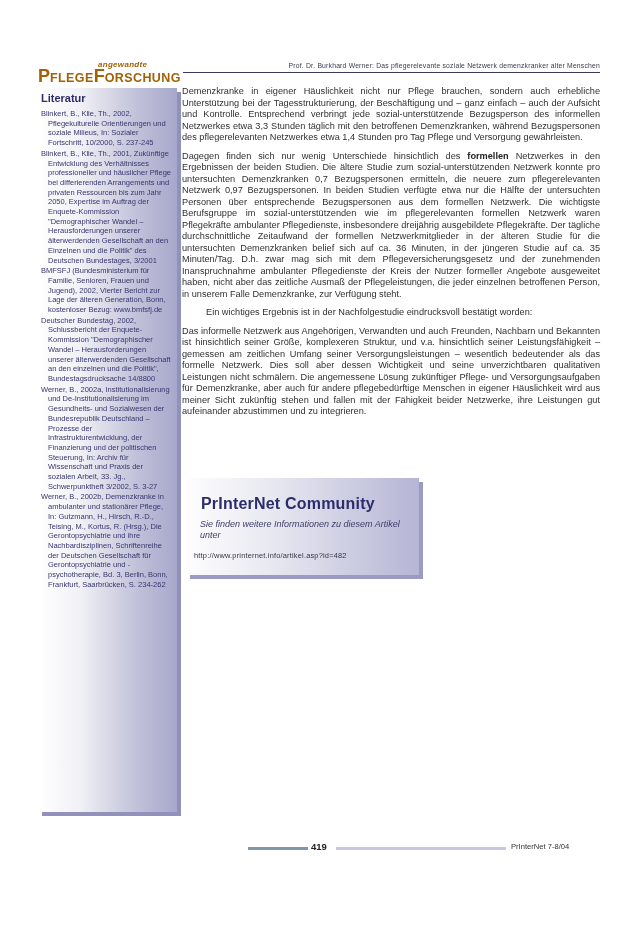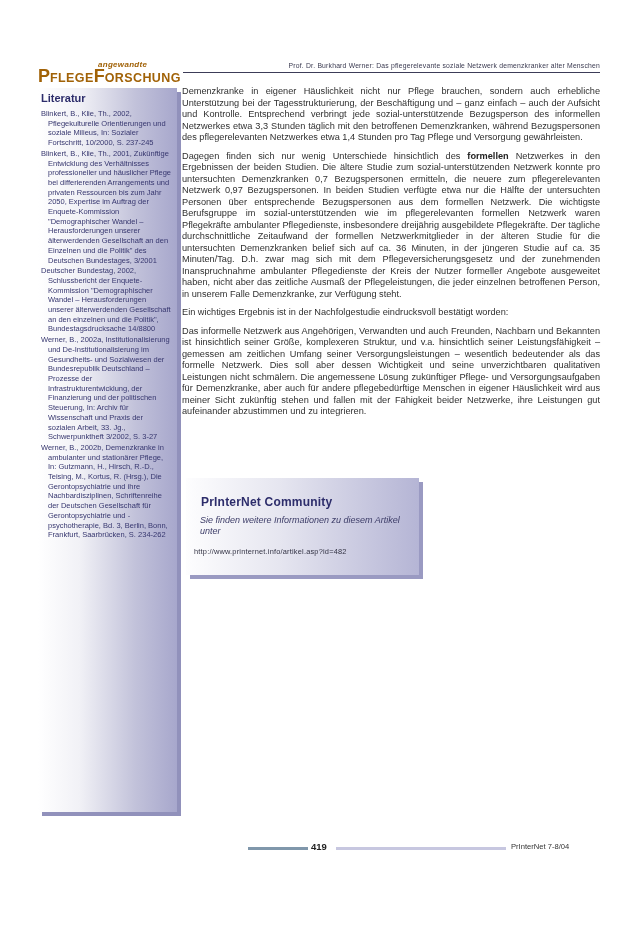--- a/index.html
+++ b/index.html
@@ -37,32 +37,32 @@
     font-size:7.5px;line-height:9.7px;color:#37376f;
     margin:0 0 1px 7px;text-indent:-7px;text-align:left;
   }
 
   
   .main{position:absolute;left:182px;top:86px;width:418px;}
   .main p{
     font-size:9.2px;line-height:11.5px;color:#303030;
     text-align:justify;margin:0 0 7px 0;
   }
-  .main p.lead-extra{margin-top:6px;}
+  .main p.lead-extra{margin-top:6px;padding-left:24px;}
   .main b{color:#242424;}
 
   
   .community-box{
     position:absolute;left:186px;top:478px;width:233px;height:97px;
     background:linear-gradient(to right,#fdfdfe 0%,#e6e6f0 40%,#b5b5d5 100%);
     box-shadow:4px 4px 0 0 #9a9ac2;
     box-sizing:border-box;
   }
   .community-title{
-    font-size:12px;font-weight:bold;color:#2d2d6b;
+    font-size:16px;font-weight:bold;color:#2d2d6b;
     margin:17px 12px 6px 15px;letter-spacing:.2px;
   }
   .community-sub{
     font-size:9px;font-style:italic;color:#3d3d68;
     text-align:left;line-height:11px;margin:0 14px;
   }
   .community-url{
     font-size:7.4px;color:#333344;margin:10px 0 0 8px;letter-spacing:.2px;
   }
 
@@ -87,20 +87,21 @@
 
 <div class="logo">
   <span class="script">angewandte</span>
   <span class="cap">P</span><span class="rest">FLEGE</span><span class="cap">F</span><span class="rest">ORSCHUNG</span>
 </div>
 
 <div class="sidebar">
   <div class="sidebar-title">Literatur</div>
   <div class="ref">Blinkert, B., Klie, Th., 2002, Pflegekulturelle Orientierungen und soziale Milieus, In: Sozialer Fortschritt, 10/2000, S. 237-245</div>
   <div class="ref">Blinkert, B., Klie, Th., 2001, Zukünftige Entwicklung des Verhältnisses professioneller und häuslicher Pflege bei differierenden Arrangements und privaten Ressourcen bis zum Jahr 2050, Expertise im Auftrag der Enquete-Kommission "Demographischer Wandel – Herausforderungen unserer älterwerdenden Gesellschaft an den Einzelnen und die Politik" des Deutschen Bundestages, 3/2001</div>
+  <div class="ref">BMFSFJ (Bundesministerium für Familie, Senioren, Frauen und Jugend), 2002, Vierter Bericht zur Lage der älteren Generation, Bonn, kostenloser Bezug: www.bmfsfj.de</div>
   <div class="ref">Deutscher Bundestag, 2002, Schlussbericht der Enquete-Kommission "Demographischer Wandel – Herausforderungen unserer älterwerdenden Gesellschaft an den einzelnen und die Politik", Bundestagsdrucksache 14/8800</div>
   <div class="ref">Werner, B., 2002a, Institutionalisierung und De-Institutionalisierung im Gesundheits- und Sozialwesen der Bundesrepublik Deutschland – Prozesse der Infrastrukturentwicklung, der Finanzierung und der politischen Steuerung, In: Archiv für Wissenschaft und Praxis der sozialen Arbeit, 33. Jg., Schwerpunktheft 3/2002, S. 3-27</div>
   <div class="ref">Werner, B., 2002b, Demenzkranke in ambulanter und stationärer Pflege, In: Gutzmann, H., Hirsch, R.-D., Teising, M., Kortus, R. (Hrsg.), Die Gerontopsychiatrie und ihre Nachbardisziplinen, Schriftenreihe der Deutschen Gesellschaft für Gerontopsychiatrie und -psychotherapie, Bd. 3, Berlin, Bonn, Frankfurt, Saarbrücken, S. 234-262</div>
 </div>
 
 <div class="main">
   <p>Demenzkranke in eigener Häuslichkeit nicht nur Pflege brauchen, sondern auch erhebliche Unterstützung bei der Tagesstrukturierung, der Beschäftigung und – ganz einfach – auch der Aufsicht und Kontrolle. Entsprechend verbringt jede sozial-unterstützende Bezugsperson des informellen Netzwerkes etwa 3,3 Stunden täglich mit den betroffenen Demenzkranken, während Bezugspersonen des pflegerelevanten Netzwerkes etwa 1,4 Stunden pro Tag Pflege und Versorgung gewährleisten.</p>
   <p><span>Dagegen finden sich nur wenig Unterschiede hinsichtlich des </span><b>formellen</b><span> Netzwerkes in den Ergebnissen der beiden Studien. Die ältere Studie zum sozial-unterstützenden Netzwerk konnte pro untersuchten Demenzkranken 0,7 Bezugspersonen ermitteln, die neuere zum pflegerelevanten Netzwerk 0,97 Bezugspersonen. In beiden Studien verfügte etwa nur die Hälfte der untersuchten Personen über entsprechende Bezugspersonen aus dem formellen Netzwerk. Die wichtigste Berufsgruppe im sozial-unterstützenden wie im pflegerelevanten formellen Netzwerk waren Pflegekräfte ambulanter Pflegedienste, insbesondere dreijährig ausgebildete Pflegekräfte. Der tägliche durchschnittliche Zeitaufwand der formellen Netzwerkmitglieder in der älteren Studie für die untersuchten Demenzkranken belief sich auf ca. 36 Minuten, in der jüngeren Studie auf ca. 35 Minuten/Tag. D.h. zwar mag sich mit dem Pflegeversicherungsgesetz und der zunehmenden Inanspruchnahme ambulanter Pflegedienste der Kreis der Nutzer formeller Angebote ausgeweitet haben, nicht aber das zeitliche Ausmaß der Pflegeleistungen, die jeder einzelnen betroffenen Person, in unserem Falle Demenzkranke, zur Verfügung steht.</span></p>
   <p class="lead-extra">Ein wichtiges Ergebnis ist in der Nachfolgestudie eindrucksvoll bestätigt worden:</p>
   <p>Das informelle Netzwerk aus Angehörigen, Verwandten und auch Freunden, Nachbarn und Bekannten ist hinsichtlich seiner Größe, komplexeren Struktur, und v.a. hinsichtlich seiner Leistungsfähigkeit – gemessen am zeitlichen Umfang seiner Versorgungsleistungen – wesentlich bedeutender als das formelle Netzwerk. Dies soll aber dessen Wichtigkeit und seine unverzichtbaren qualitativen Leistungen nicht schmälern. Die angemessene Lösung zukünftiger Pflege- und Versorgungsaufgaben für Demenzkranke, aber auch für andere pflegebedürftige Menschen in eigener Häuslichkeit wird aus meiner Sicht zukünftig stehen und fallen mit der Fähigkeit beider Netzwerke, ihre Leistungen gut aufeinander abzustimmen und zu integrieren.</p>

